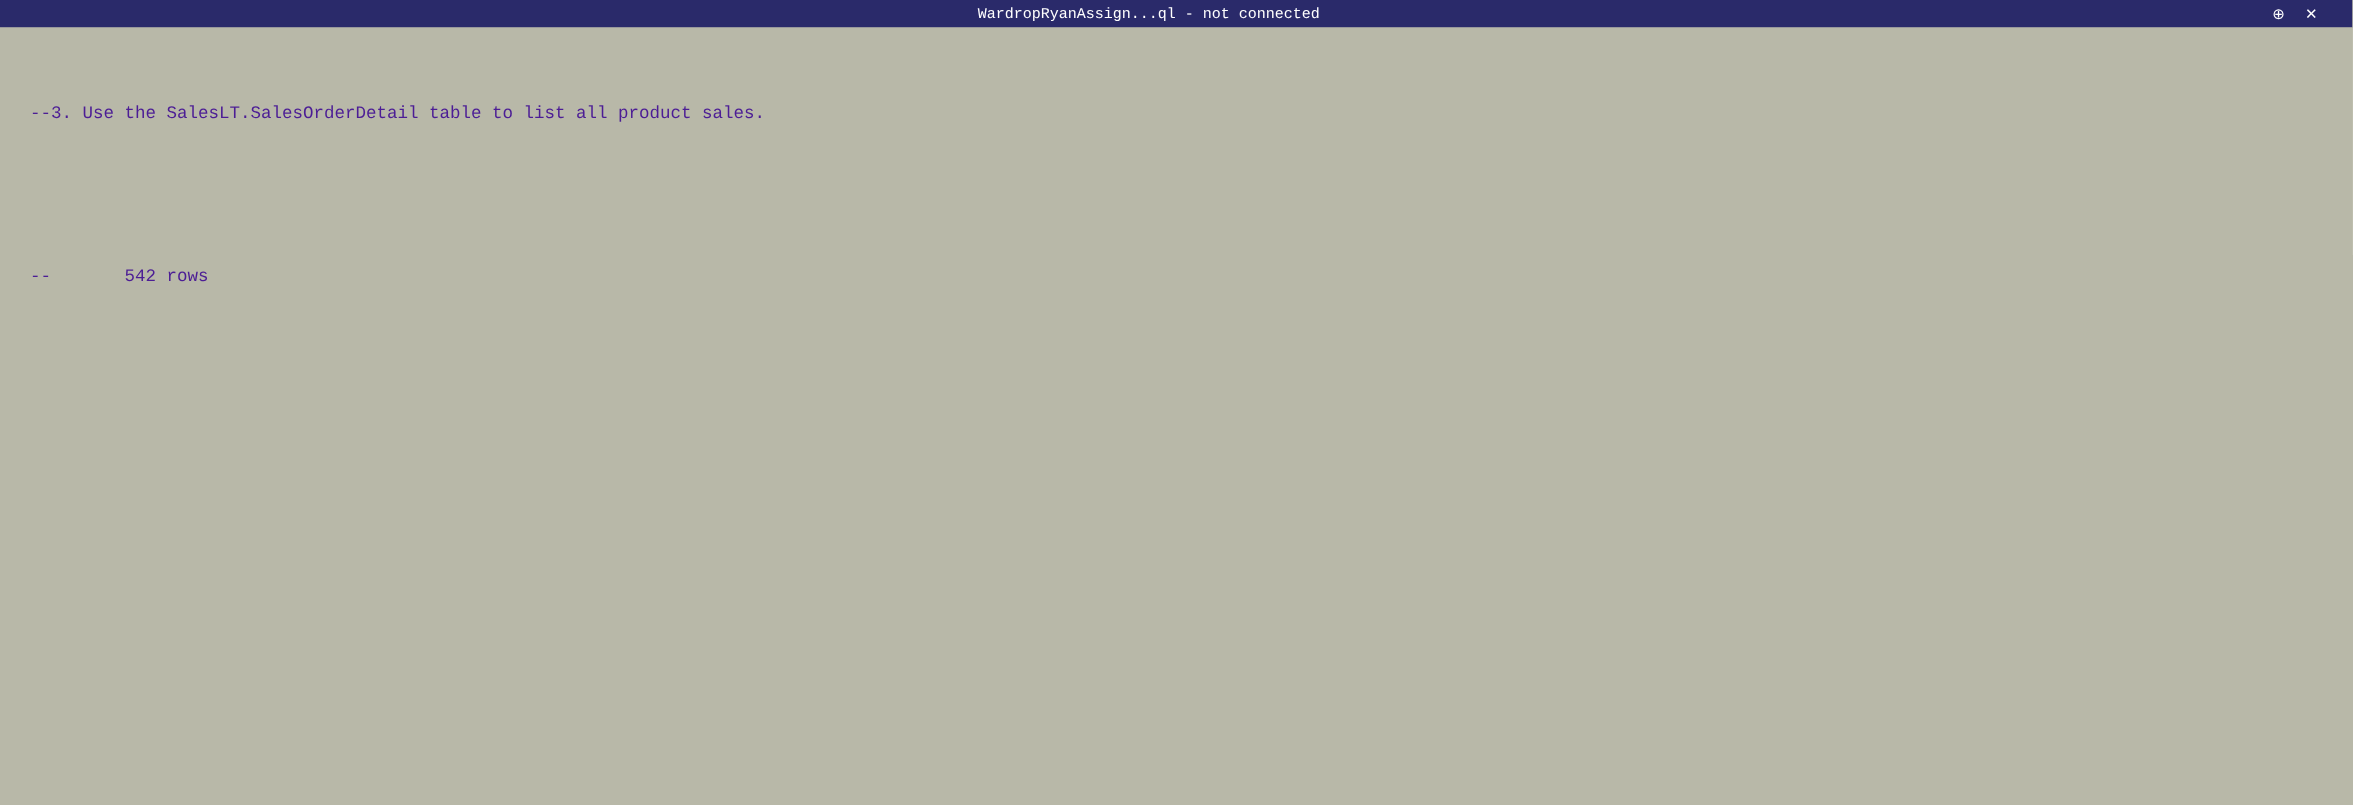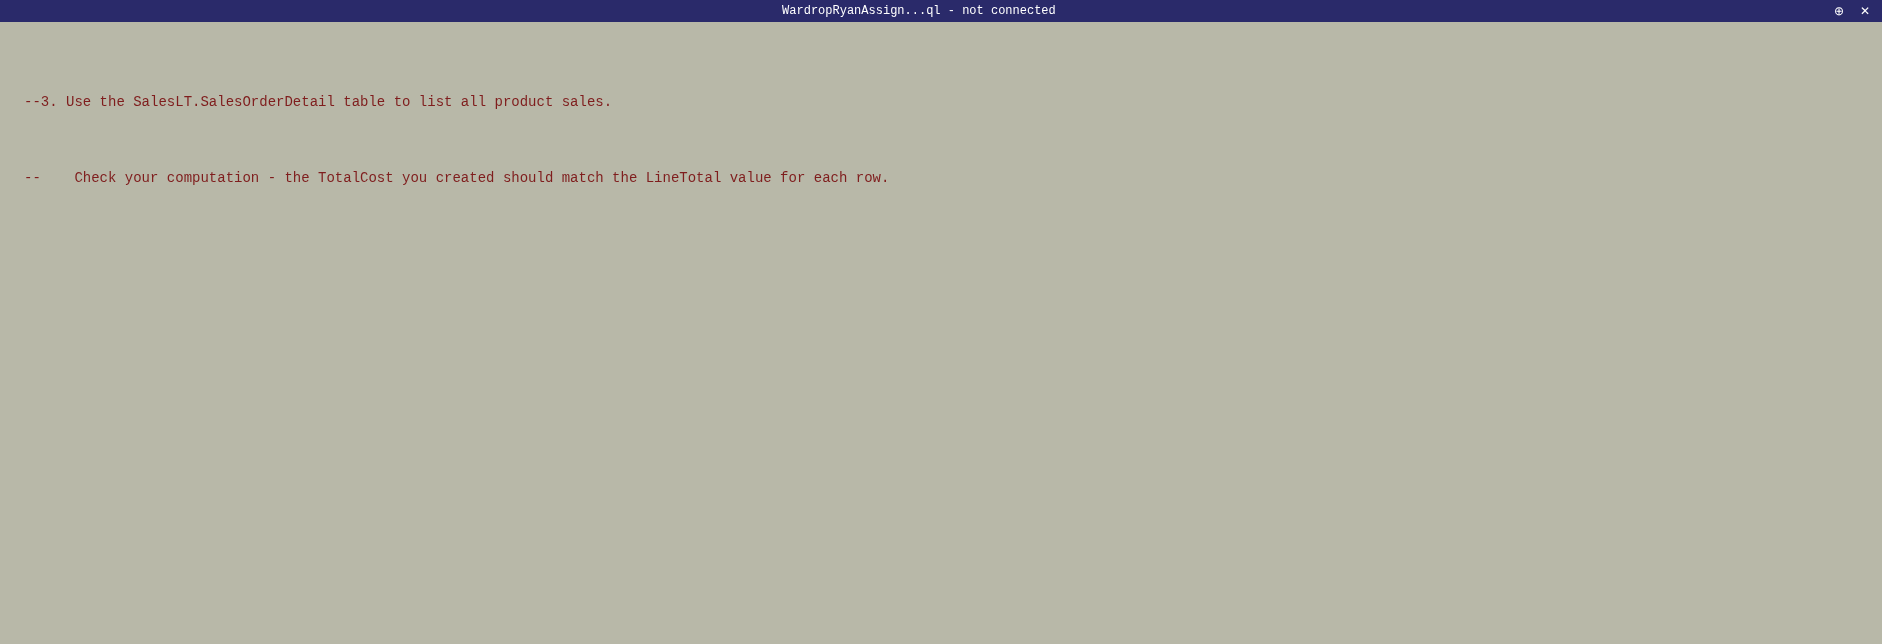--- a/index.html
+++ b/index.html
@@ -14,21 +14,21 @@
       width: 1882px;
       min-height: 644px;
       overflow: hidden;
     }
 
     .top-bar {
       background-color: #2a2a6a;
       height: 22px;
       display: flex;
       align-items: center;
-      padding: 0 8px;
+      padding: 0 24px;
       justify-content: flex-end;
     }
 
     .top-bar-title {
       color: #ffffff;
       font-size: 12px;
       flex: 1;
       text-align: center;
     }
 
@@ -56,41 +56,40 @@
 
     .code-block {
       font-family: 'Courier New', Courier, monospace;
       font-size: 14px;
       color: #1a1a1a;
       line-height: 1.55;
       white-space: pre;
     }
 
     .comment-line {
-      color: #7f1d1d;
-      margin-top: 11px;
+      color: #4c1d95;
     }
 
     .section-gap-large {
       height: 80px;
     }
   </style>
 </head>
 <body>
 
 <div class="top-bar">
   <span class="top-bar-title">WardropRyanAssign...ql - not connected</span>
   <div class="top-bar-controls">
     <button class="top-bar-btn">⊕</button>
     <button class="top-bar-btn">✕</button>
   </div>
 </div>
 
 <div class="content-area">
   <div class="code-block">
     <div class="comment-line">--3. Use the SalesLT.SalesOrderDetail table to list all product sales.</div>
-    <div class="comment-line">--    Check your computation - the TotalCost you created should match the LineTotal value for each row.</div>
     <div class="comment-line">&nbsp;</div>
+    <div class="comment-line">--       542 rows</div>
     <div class="section-gap-large"></div>
     
     
   </div>
 </div>
 
 </body></html>

